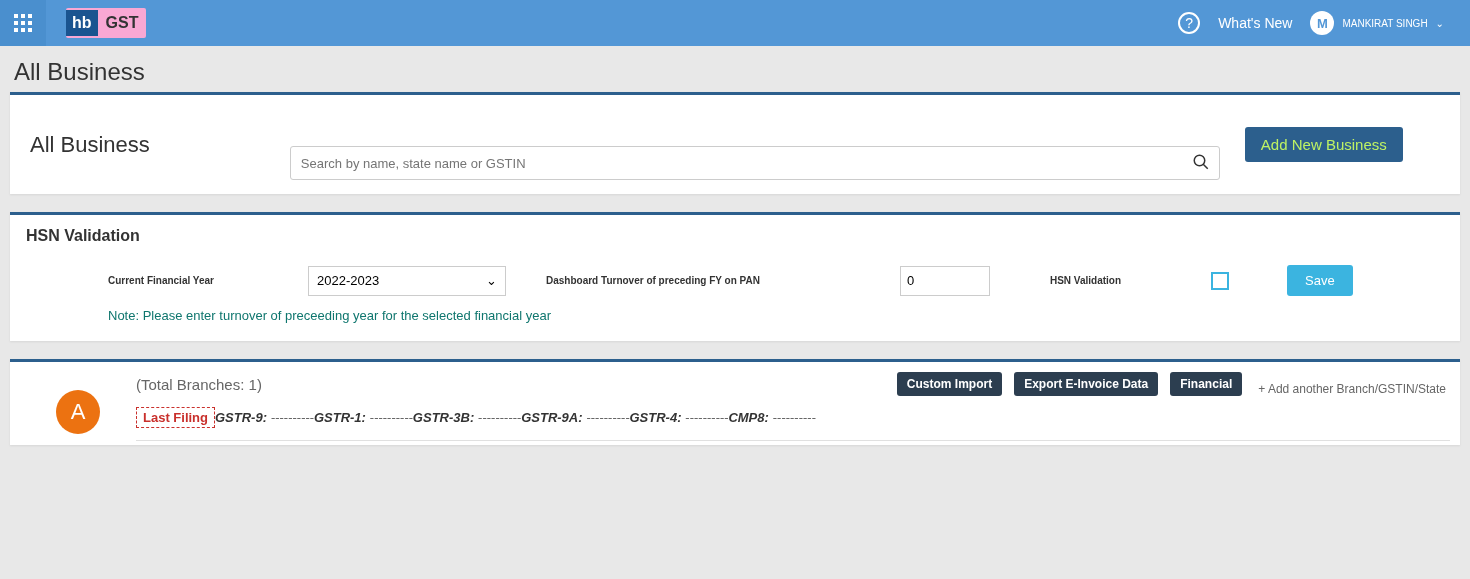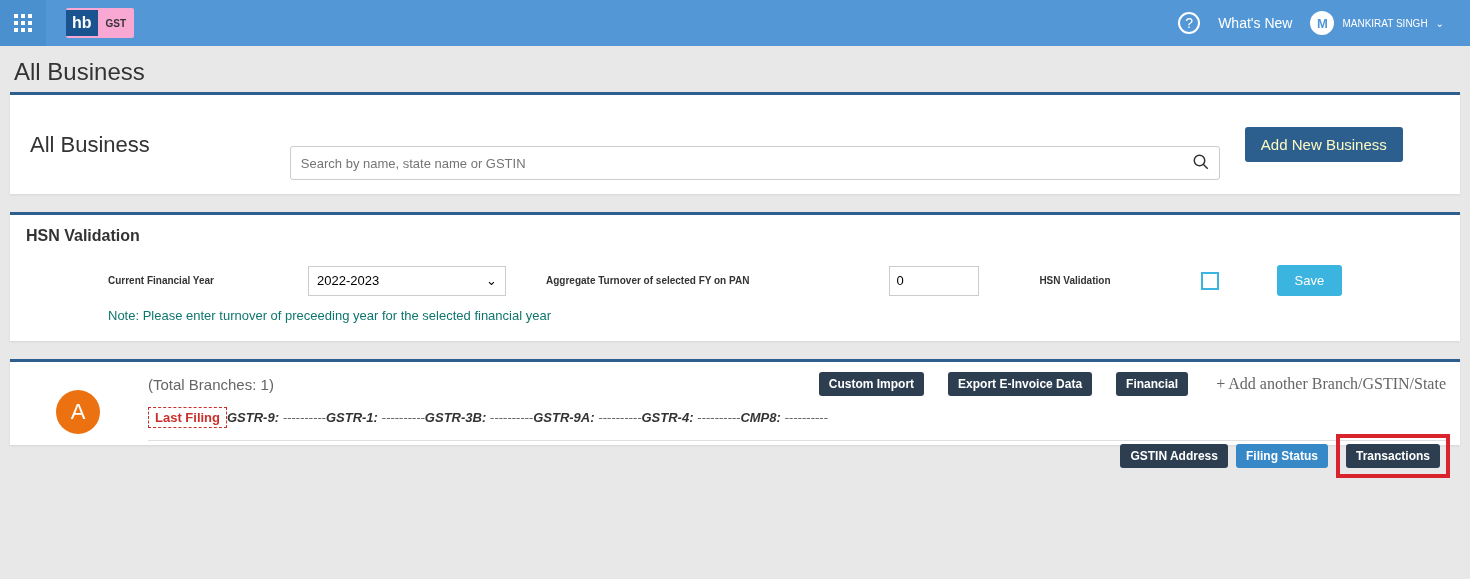--- a/index.html
+++ b/index.html
@@ -4,61 +4,61 @@
 <style>
 * { box-sizing: border-box; margin: 0; padding: 0; font-family: Arial, sans-serif; }
 body { background: #e8e8e8; width: 1470px; height: 579px; overflow: hidden; position: relative; }
 
 .topbar { background: #5397d6; height: 46px; display: flex; align-items: center; padding: 0 0; color: #fff; position: relative; }
 .apps-btn { width: 46px; height: 46px; background: #4a8fce; display: flex; align-items: center; justify-content: center; cursor: pointer; }
 .apps-grid { width: 18px; height: 18px; display: grid; grid-template-columns: repeat(3,4px); grid-template-rows: repeat(3,4px); gap: 3px; }
 .apps-grid span { background: #fff; }
 .logo-box { margin-left: 20px; display: flex; align-items: center; height: 30px; background: #f9a8d4; border-radius: 2px; }
 .logo-hb { background: #1a5490; color: #fff; padding: 4px 6px; font-size: 16px; font-weight: bold; }
-.logo-gst { color: #333; padding: 4px 8px; font-size: 10px; font-weight: bold; }
+.logo-gst { color: #333; padding: 4px 8px; font-size: 16px; font-weight: bold; }
 .topbar-right { margin-left: auto; display: flex; align-items: center; gap: 18px; padding-right: 26px; }
 .help-icon { width: 22px; height: 22px; border: 2px solid #fff; border-radius: 50%; display: flex; align-items: center; justify-content: center; font-size: 14px; cursor: pointer; }
 .whats-new { color: #fff; font-size: 14px; cursor: pointer; }
 .user-box { display: flex; align-items: center; gap: 8px; cursor: pointer; }
 .user-avatar { width: 24px; height: 24px; border-radius: 50%; background: #fff; color: #5397d6; display: flex; align-items: center; justify-content: center; font-size: 13px; font-weight: bold; }
 .user-name { font-size: 10px; }
 .chev { font-size: 10px; }
 
 .page-title { padding: 12px 14px 6px; font-size: 24px; color: #333; }
 
 .panel { background: #fff; margin: 0 10px 18px; border-top: 3px solid #2c5f8d; box-shadow: 0 1px 2px rgba(0,0,0,0.08); }
 
 .panel-head { display: flex; align-items: center; padding: 14px 20px; }
 .panel-title { font-size: 22px; color: #333; }
 .search-wrap { margin-left: 140px; flex: 1; position: relative; max-width: 930px; margin-top: 37px; }
 .search-input { width: 100%; height: 34px; border: 1px solid #ccc; border-radius: 3px; padding: 0 36px 0 10px; font-size: 13px; }
 .search-icon { position: absolute; right: 10px; top: 7px; color: #333; }
-.add-btn { margin-left: 25px; background: #2c5f8d; color: #fef9c3; border: none; padding: 9px 16px; font-size: 15px; border-radius: 3px; cursor: pointer; }
+.add-btn { margin-left: 25px; background: #2c5f8d; color: #bef264; border: none; padding: 9px 16px; font-size: 15px; border-radius: 3px; cursor: pointer; }
 
 .hsn-title { padding: 12px 16px 6px; font-size: 16px; color: #333; font-weight: bold; }
 .hsn-row { display: flex; align-items: center; padding: 14px 20px 8px 98px; gap: 0; }
 .hsn-label { font-size: 10px; font-weight: bold; color: #333; }
 .fy-label { width: 200px; }
 .fy-select { width: 198px; height: 30px; border: 1px solid #ccc; padding: 0 8px; font-size: 13px; margin-right: 40px; position: relative; }
 .fy-select-box { display: flex; align-items: center; justify-content: space-between; height: 100%; cursor: pointer; }
 .turnover-label { margin-right: 140px; }
 .turnover-input { width: 90px; height: 30px; border: 1px solid #ccc; padding: 0 6px; font-size: 13px; margin-right: 60px; }
 .hsn-val-label { margin-right: 90px; }
 .hsn-checkbox { width: 18px; height: 18px; border: 2px solid #3bb4e0; cursor: pointer; margin-right: 58px; }
 .save-btn { background: #3bb4e0; color: #fff; border: none; padding: 8px 18px; font-size: 13px; border-radius: 3px; cursor: pointer; }
 .note-text { color: #0f766e; font-size: 13px; padding: 4px 0 18px 98px; }
 
 .business-panel { background: #fff; margin: 0 10px; border-top: 3px solid #2c5f8d; box-shadow: 0 1px 2px rgba(0,0,0,0.08); position: relative; }
 .biz-header { display: flex; padding: 10px 10px 4px; }
 .avatar-circle { width: 44px; height: 44px; border-radius: 50%; background: #ec7211; color: #fff; display: flex; align-items: center; justify-content: center; font-size: 22px; margin: 18px 0 0 36px; }
-.biz-content { flex: 1; margin-left: 48px; }
+.biz-content { flex: 1; margin-left: 36px; }
 .branches-title { color: #666; font-size: 15px; padding: 4px 0; }
-.top-actions { position: absolute; right: 10px; top: 10px; display: flex; align-items: center; gap: 24px; }
+.top-actions { position: absolute; right: 10px; top: 10px; display: flex; align-items: flex-end; gap: 12px; }
 .dark-btn { background: #2c3e50; color: #fff; border: none; padding: 5px 10px; font-size: 12px; border-radius: 3px; cursor: pointer; font-weight: bold; }
-.add-branch { color: #666; font-size: 16px; cursor: pointer; padding: 0 4px; font-family: Liberation Serif, serif; }
+.add-branch { color: #666; font-size: 12px; cursor: pointer; padding: 0 4px; }
 
 .branch-row { padding: 4px 0 12px; border-bottom: 1px solid #e0e0e0; }
 .branch-line1 { font-size: 14px; color: #333; }
 .branch-line1 b { font-weight: bold; }
 .branch-line2 { display: flex; align-items: center; margin-top: 6px; font-size: 13px; font-weight: bold; }
 .last-filing { color: #c9302c; border: 1px dashed #c9302c; padding: 2px 6px; }
 .gstr-item { color: #333; font-style: italic; }
 .gstr-val { font-weight: normal; color: #666; }
 
 .row-actions { position: absolute; right: 10px; top: 72px; display: flex; align-items: center; gap: 8px; }
@@ -119,21 +119,21 @@
 <div class="panel">
   <div class="hsn-title">HSN Validation</div>
   <div class="hsn-row">
     <div class="hsn-label fy-label">Current Financial Year</div>
     <div class="fy-select">
       <div class="fy-select-box">
         <span>2022-2023</span>
         <span>⌄</span>
       </div>
     </div>
-    <div class="hsn-label turnover-label">Aggregate Turnover of selected FY on PAN</div>
+    <div class="hsn-label turnover-label">Dashboard Turnover of preceding FY on PAN</div>
     <input class="turnover-input" value="0" style="">
     <div class="hsn-label hsn-val-label">HSN Validation</div>
     <div class="hsn-checkbox"></div>
     <button class="save-btn">Save</button>
   </div>
   <div class="note-text">Note: Please enter turnover of preceeding year for the selected financial year</div>
 </div>
 
 <div class="business-panel">
   <div class="biz-header">
@@ -154,20 +154,13 @@
     </div>
   </div>
 
   <div class="top-actions">
     <button class="dark-btn">Custom Import</button>
     <button class="dark-btn">Export E-Invoice Data</button>
     <button class="dark-btn">Financial</button>
     <span class="add-branch">+ Add another Branch/GSTIN/State</span>
   </div>
 
-  <div class="row-actions">
-    <button class="dark-btn">GSTIN Address</button>
-    <button class="blue-btn">Filing Status</button>
-    <span class="trans-highlight">
-      <button class="dark-btn">Transactions</button>
-    </span>
-  </div>
 </div>
 
 </body></html>

